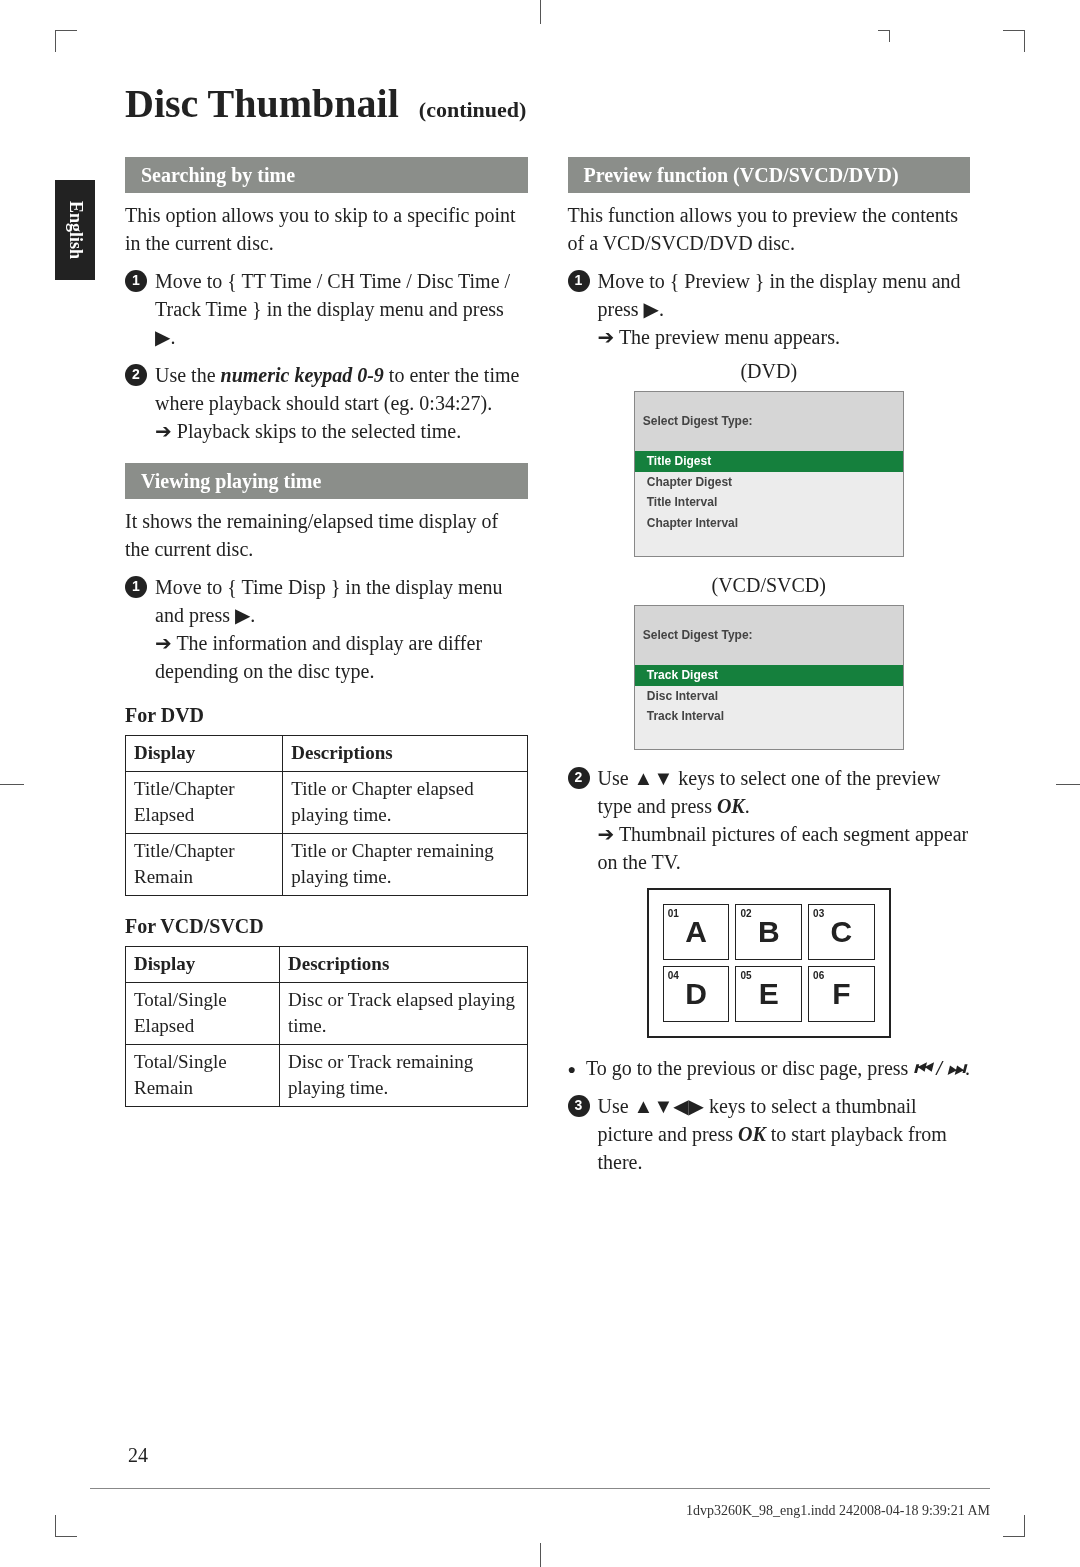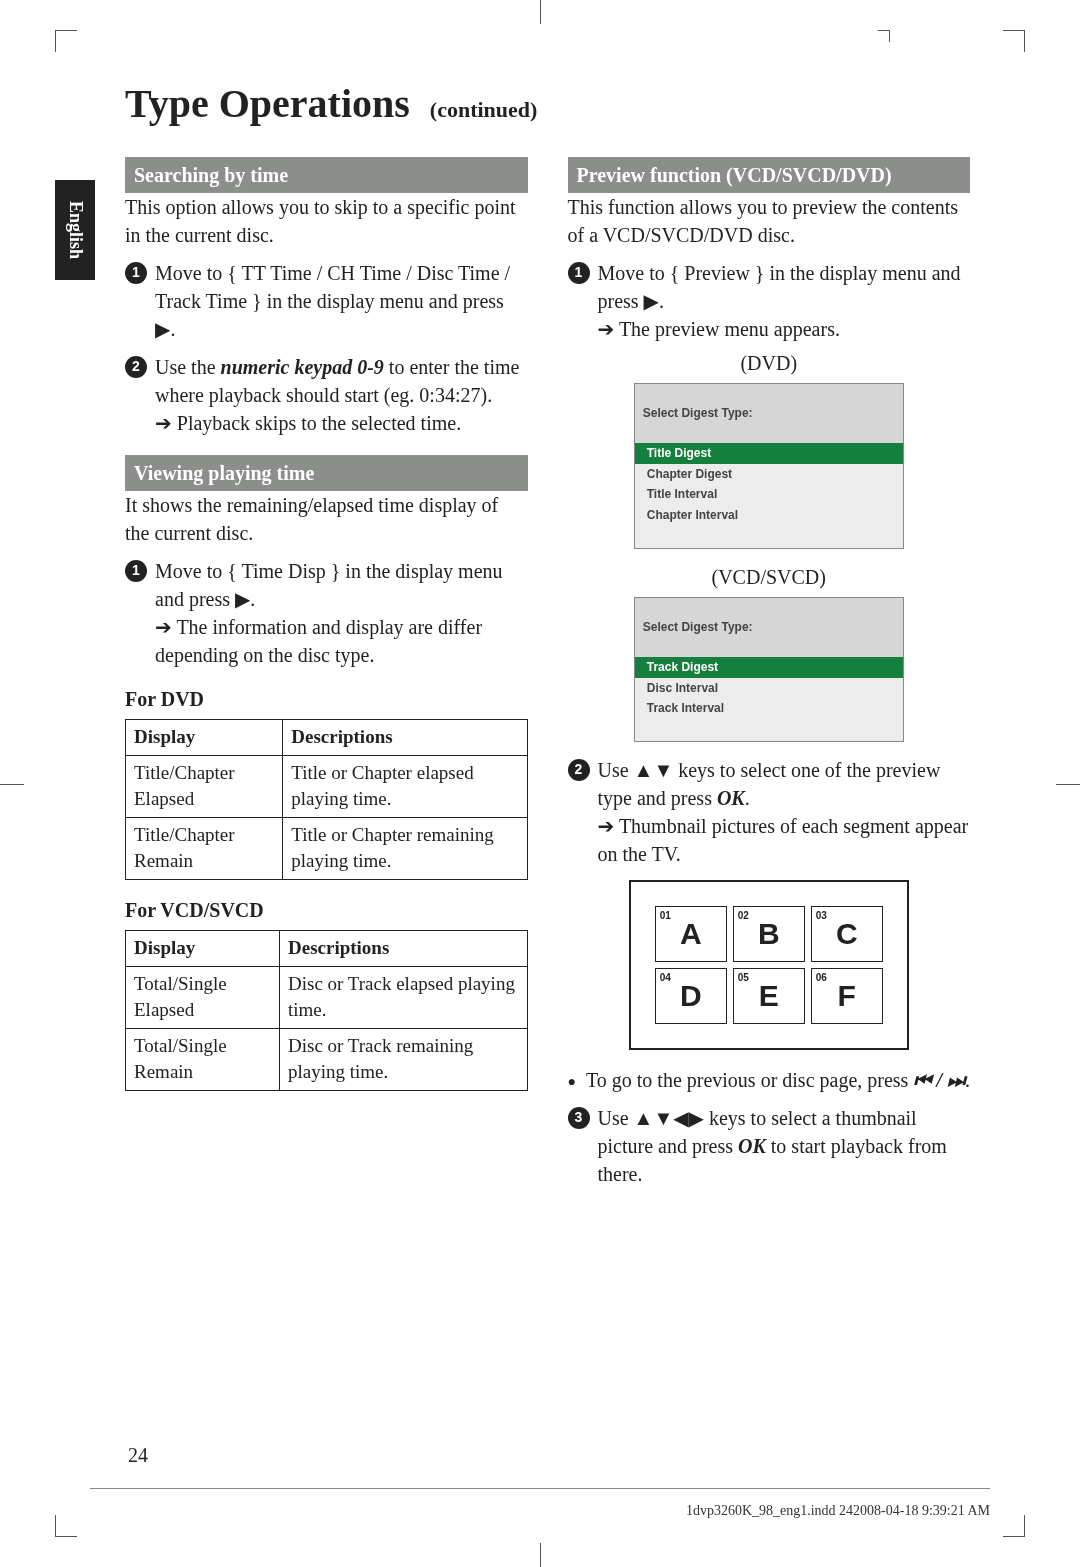--- a/index.html
+++ b/index.html
@@ -32,21 +32,21 @@
     text-orientation: mixed;
     font-family: Georgia, serif; font-weight: bold; font-size: 18px;
     display:flex; align-items:center; justify-content:center;
   }
 
   .columns { display:flex; gap: 40px; margin-left: 35px; margin-right: 20px; }
   .col { flex: 1 1 0; font-size: 20px; line-height: 1.4; }
   .col p { margin-bottom: 6px; }
   .section-hdr {
     background: #8B8E8A; color: #fff; font-weight: bold;
-    padding: 4px 9px; font-size: 20px; 
+    padding: 4px 16px; font-size: 20px; margin-bottom: 8px;
   }
   .block { margin-bottom: 18px; }
   .step-line { display:flex; align-items:flex-start; gap:8px; margin-top:10px; }
   .step-num {
     display:inline-flex; width:22px; height:22px; border-radius:50%; background:#222; color:#fff;
     font-family: Arial, sans-serif; font-size:14px; font-weight:bold; align-items:center; justify-content:center;
     flex-shrink:0; margin-top:3px;
   }
   .step-body { flex:1; }
   .arrow-line { margin-left: 30px; }
@@ -67,22 +67,22 @@
     border: 1.5px solid #888;
     font-family: Arial, sans-serif; font-size: 12px; font-weight:bold;
   }
   .menu-header { background:#d6d6d6; padding:21px 8px; color:#444; }
   .menu-sel { background:#15803d; color:#fff; padding:2px 12px; }
   .menu-row { background:#ececec; color:#444; padding:2px 12px; }
   .menu-foot { background:#ececec; height:22px; }
   .center-lbl { text-align:center; margin-top:6px; }
 
   .thumb-grid {
-    width: 280px; margin: 12px auto 16px auto;
-    border: 2px solid #222; padding: 24px;
+    width: 244px; margin: 12px auto 16px auto;
+    border: 2px solid #222; padding: 14px;
     display:grid; grid-template-columns: repeat(3, 1fr); gap:6px;
   }
   .thumb {
     position:relative; border: 1.5px solid #222;
     height: 56px; display:flex; align-items:center; justify-content:center;
     font-family: Arial, sans-serif; font-size: 30px; font-weight:bold;
   }
   .thumb .tn-num {
     position:absolute; top:2px; left:4px; font-size:10px; font-weight:bold;
   }
@@ -112,21 +112,21 @@
   <div class="mark-top"></div>
   <div class="mark-bot"></div>
   <div class="mark-left"></div>
   <div class="mark-right"></div>
   <div class="corner-mark-tr">
       <div class="cm-a"></div>
       <div class="cm-b"></div>
     </div>
 
   <div class="title-row">
-    <span class="title-main">Type Operations</span>
+    <span class="title-main">Disc Thumbnail</span>
     <span class="title-sub">(continued)</span>
   </div>
 
   <div class="lang-tab">English</div>
 
   <div class="columns">
 
     <div class="col">
       <div class="section-hdr">Searching by time</div>
       <p>This option allows you to skip to a specific point in the current disc.</p>

